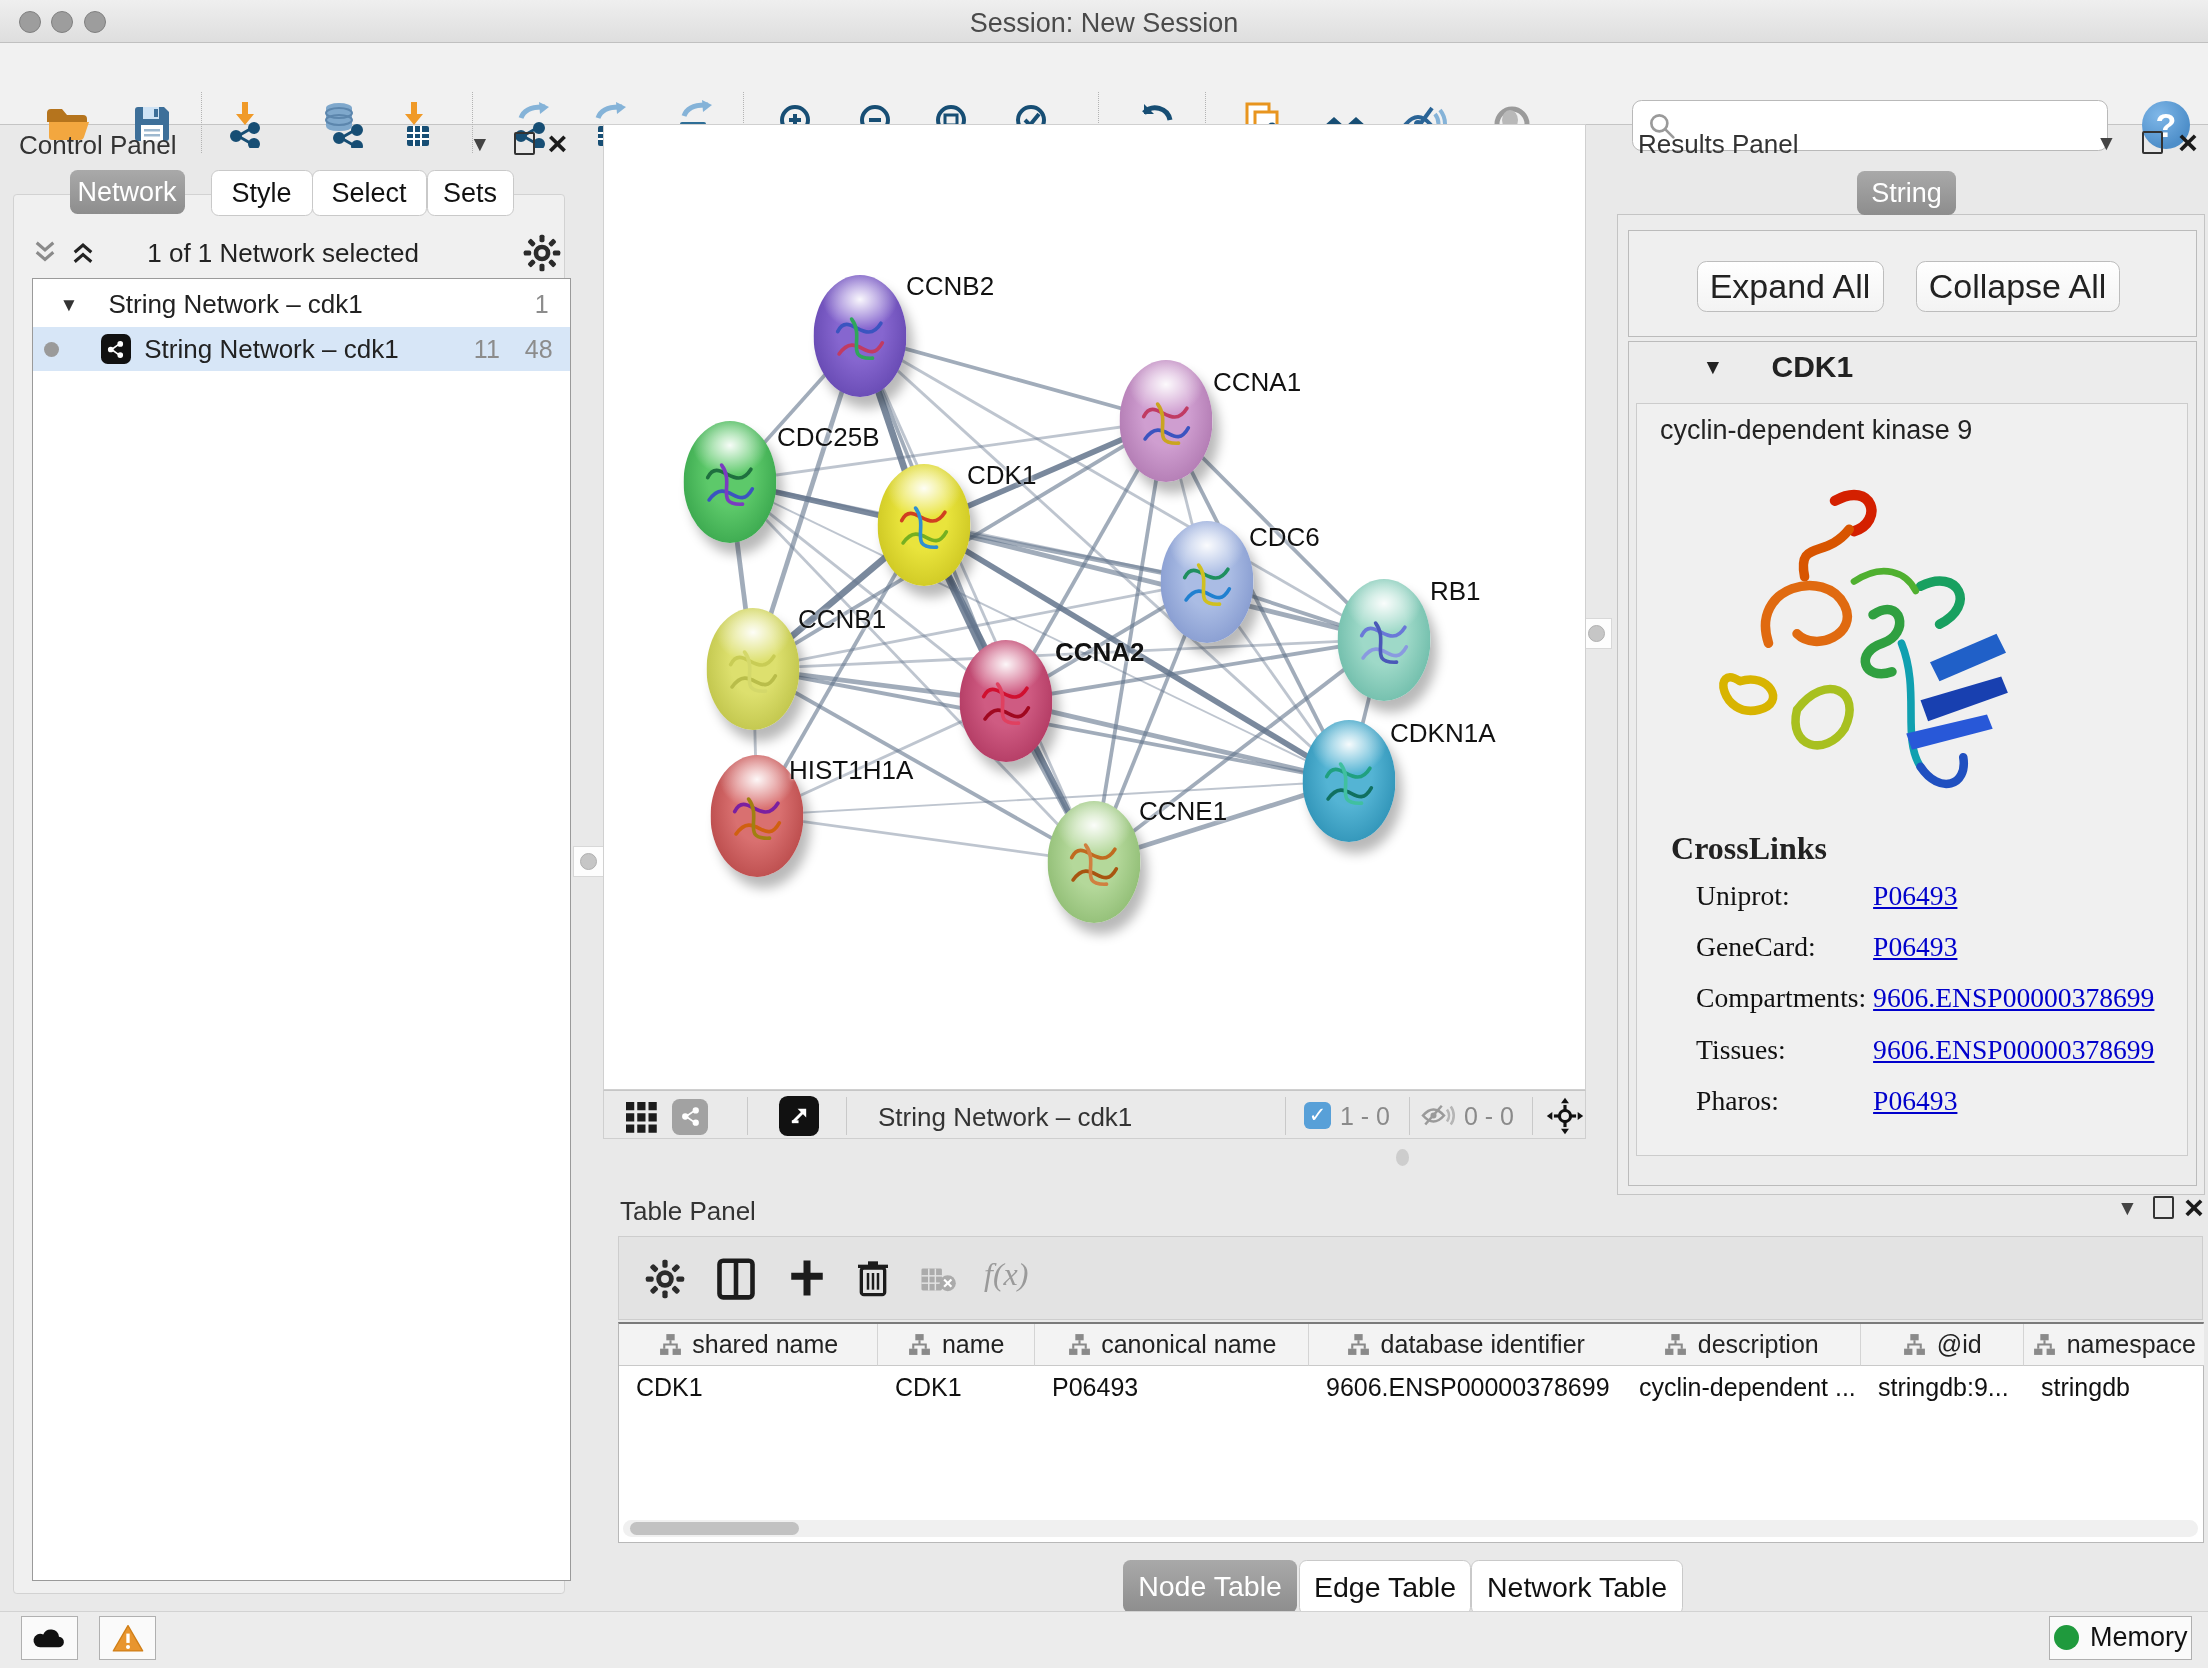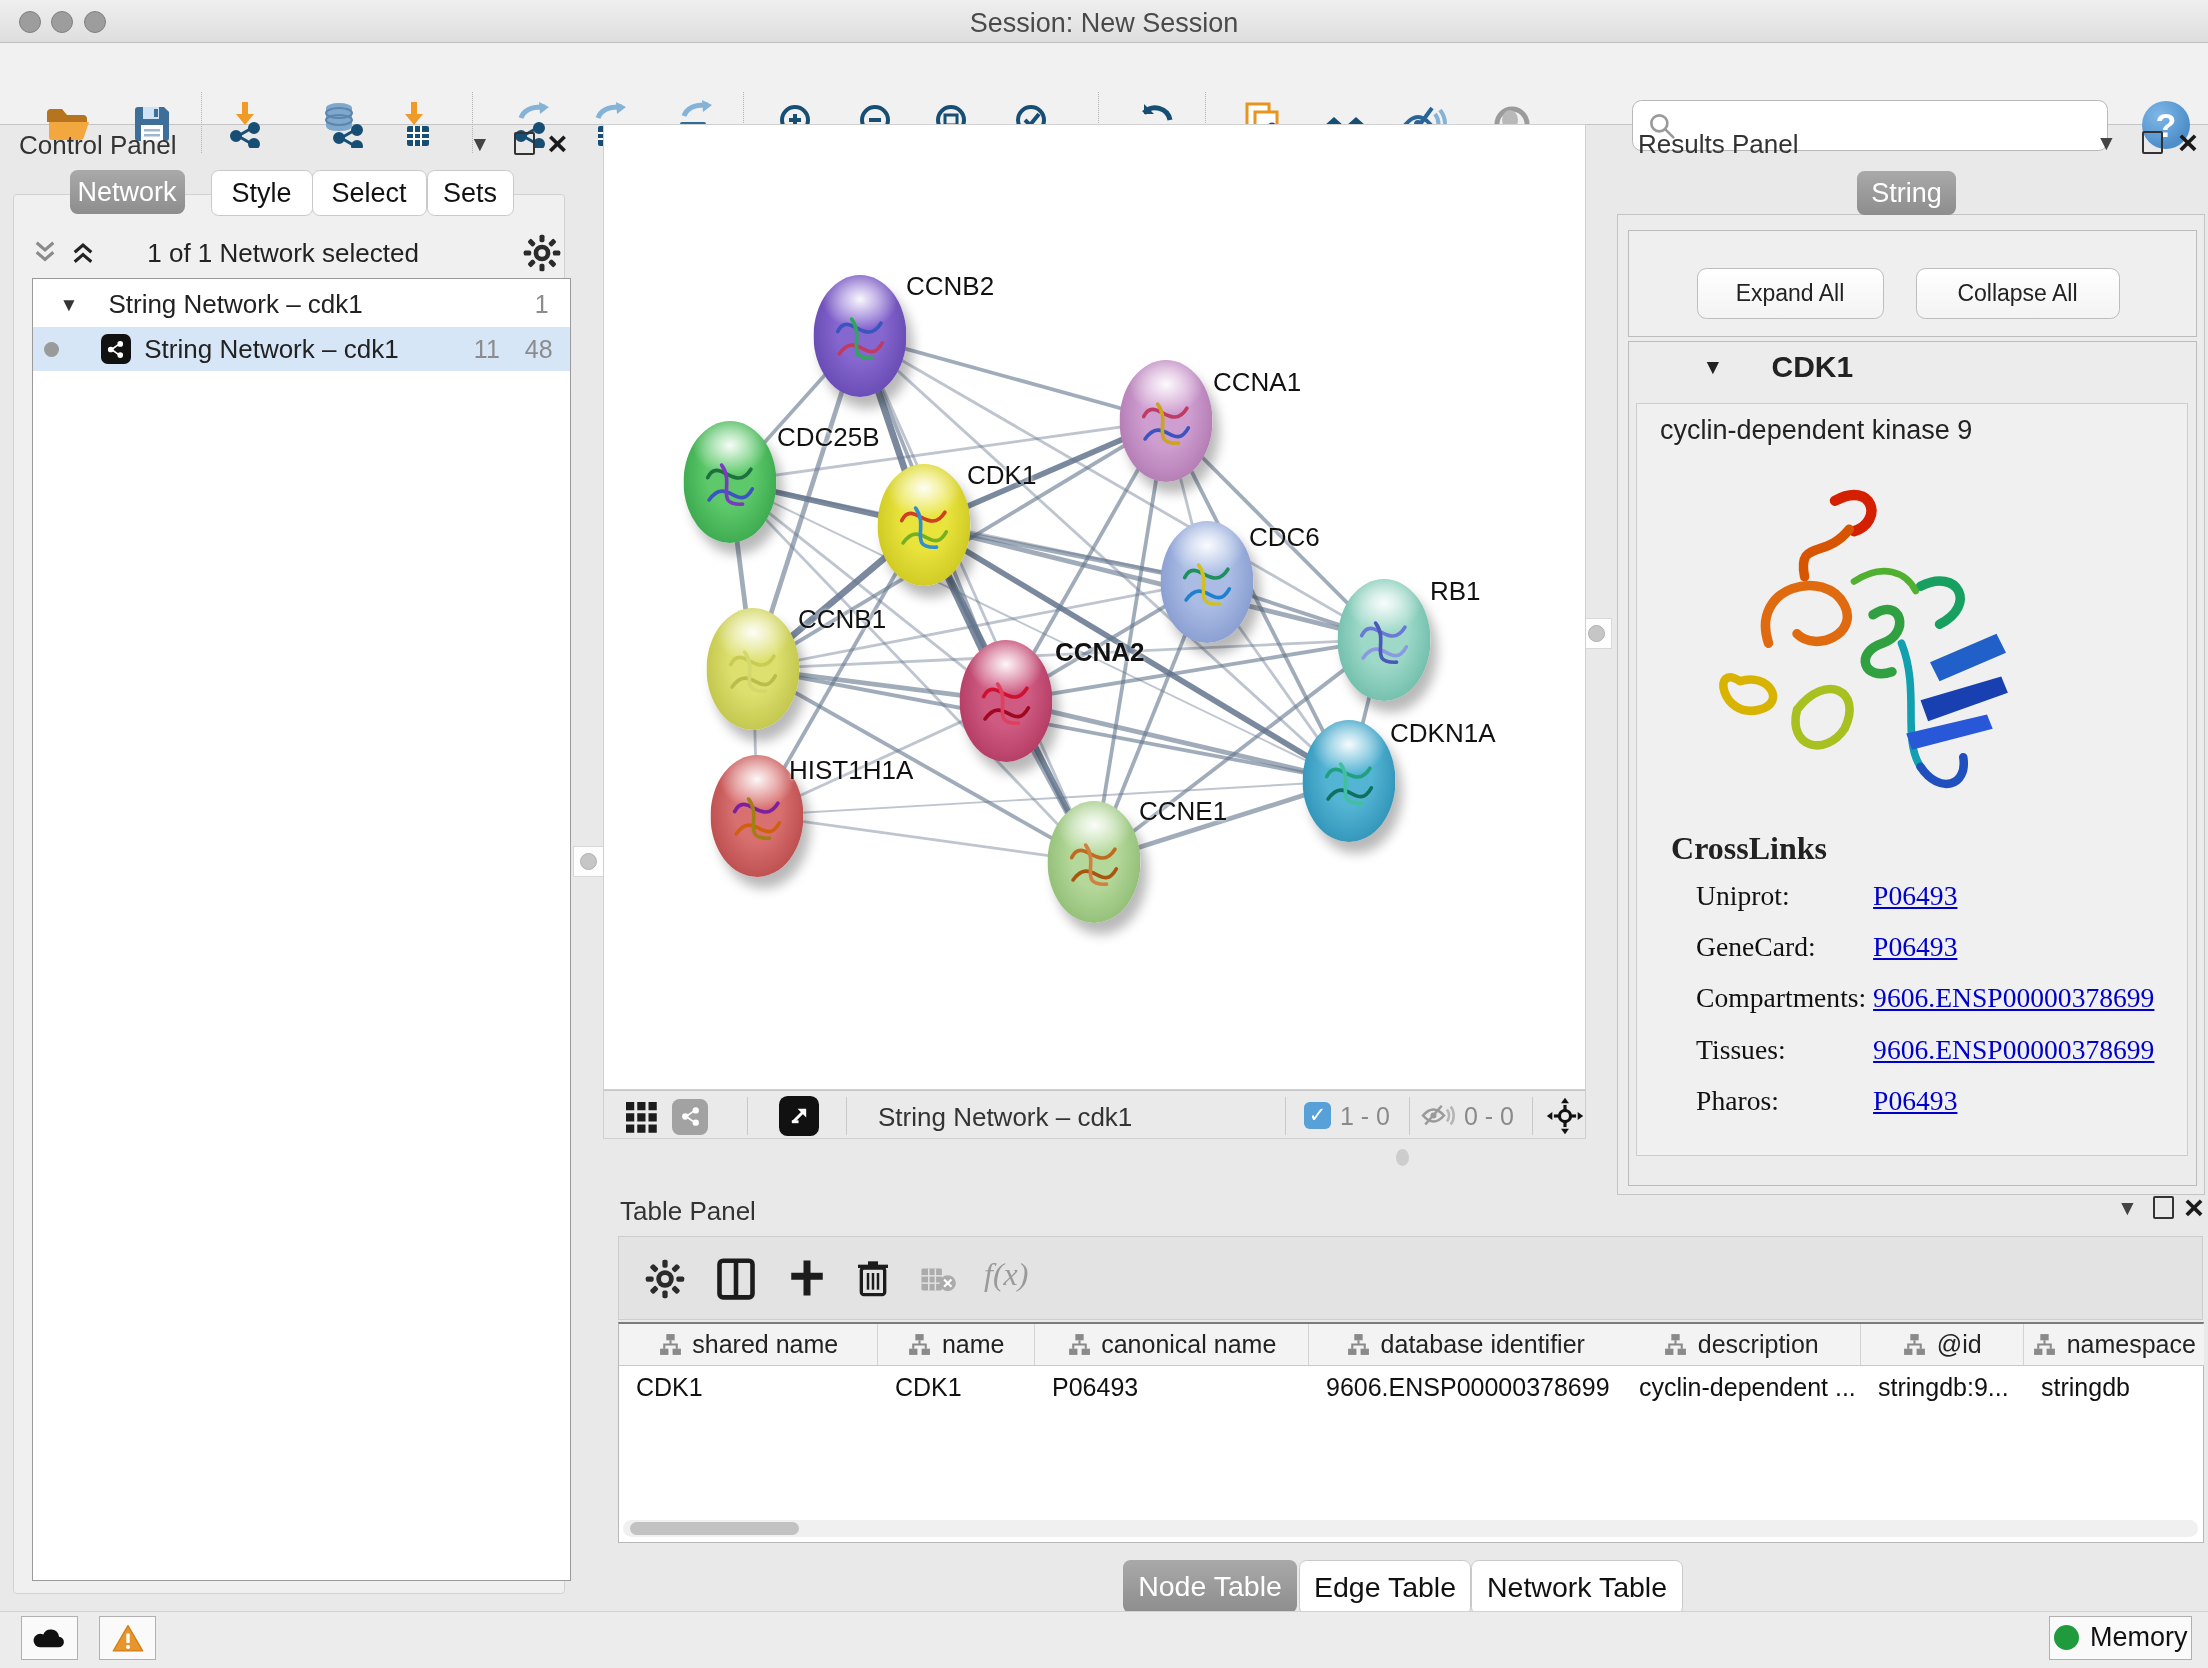--- a/index.html
+++ b/index.html
@@ -79,22 +79,22 @@
   .handle .dot{width:15px;height:15px;border-radius:50%;background:#c6c6c6;border:1px solid #b0b0b0;}
   .hdot{position:absolute;width:13.3px;height:17px;border-radius:50%;background:#cdcdcd;}
 
   
   #results-box{left:1617px;top:214px;width:588px;height:981px;background:#ececec;
     border:1px solid #c4c4c4;box-sizing:border-box;}
   #string-tab{left:1857px;top:171px;width:99px;height:44px;z-index:3;}
   #expand-box{position:absolute;left:9.5px;top:15px;width:567px;height:105px;
     background:#efefef;border:1px solid #bbb;}
   .rbtn{position:absolute;top:30px;height:49px;background:linear-gradient(#ffffff,#f3f3f3);
-    border:1px solid #bdbdbd;border-radius:9.5px;font-size:23px;display:flex;
-    align-items:center;justify-content:center;cursor:pointer;margin-top:7px;}
+    border:1px solid #bdbdbd;border-radius:9.5px;font-size:34px;display:flex;
+    align-items:center;justify-content:center;cursor:pointer;}
   #cdk1-box{position:absolute;left:9.5px;top:126px;width:567px;height:843px;
     background:#ececec;border:1px solid #bbb;}
   #cdk1-inner{position:absolute;left:7.6px;top:61px;width:550px;height:751px;
     background:#f0f0f0;border:1px solid #ccc;}
   .serif{font-family:"Liberation Serif",serif;}
   .xl-label{font-size:27.6px;color:#111;}
   .xl-link{font-size:27.6px;color:#0000cc;text-decoration:underline;cursor:pointer;}
 
   
   #tp-toolbar{left:618px;top:1236px;width:1585px;height:84px;background:#e3e3e3;

